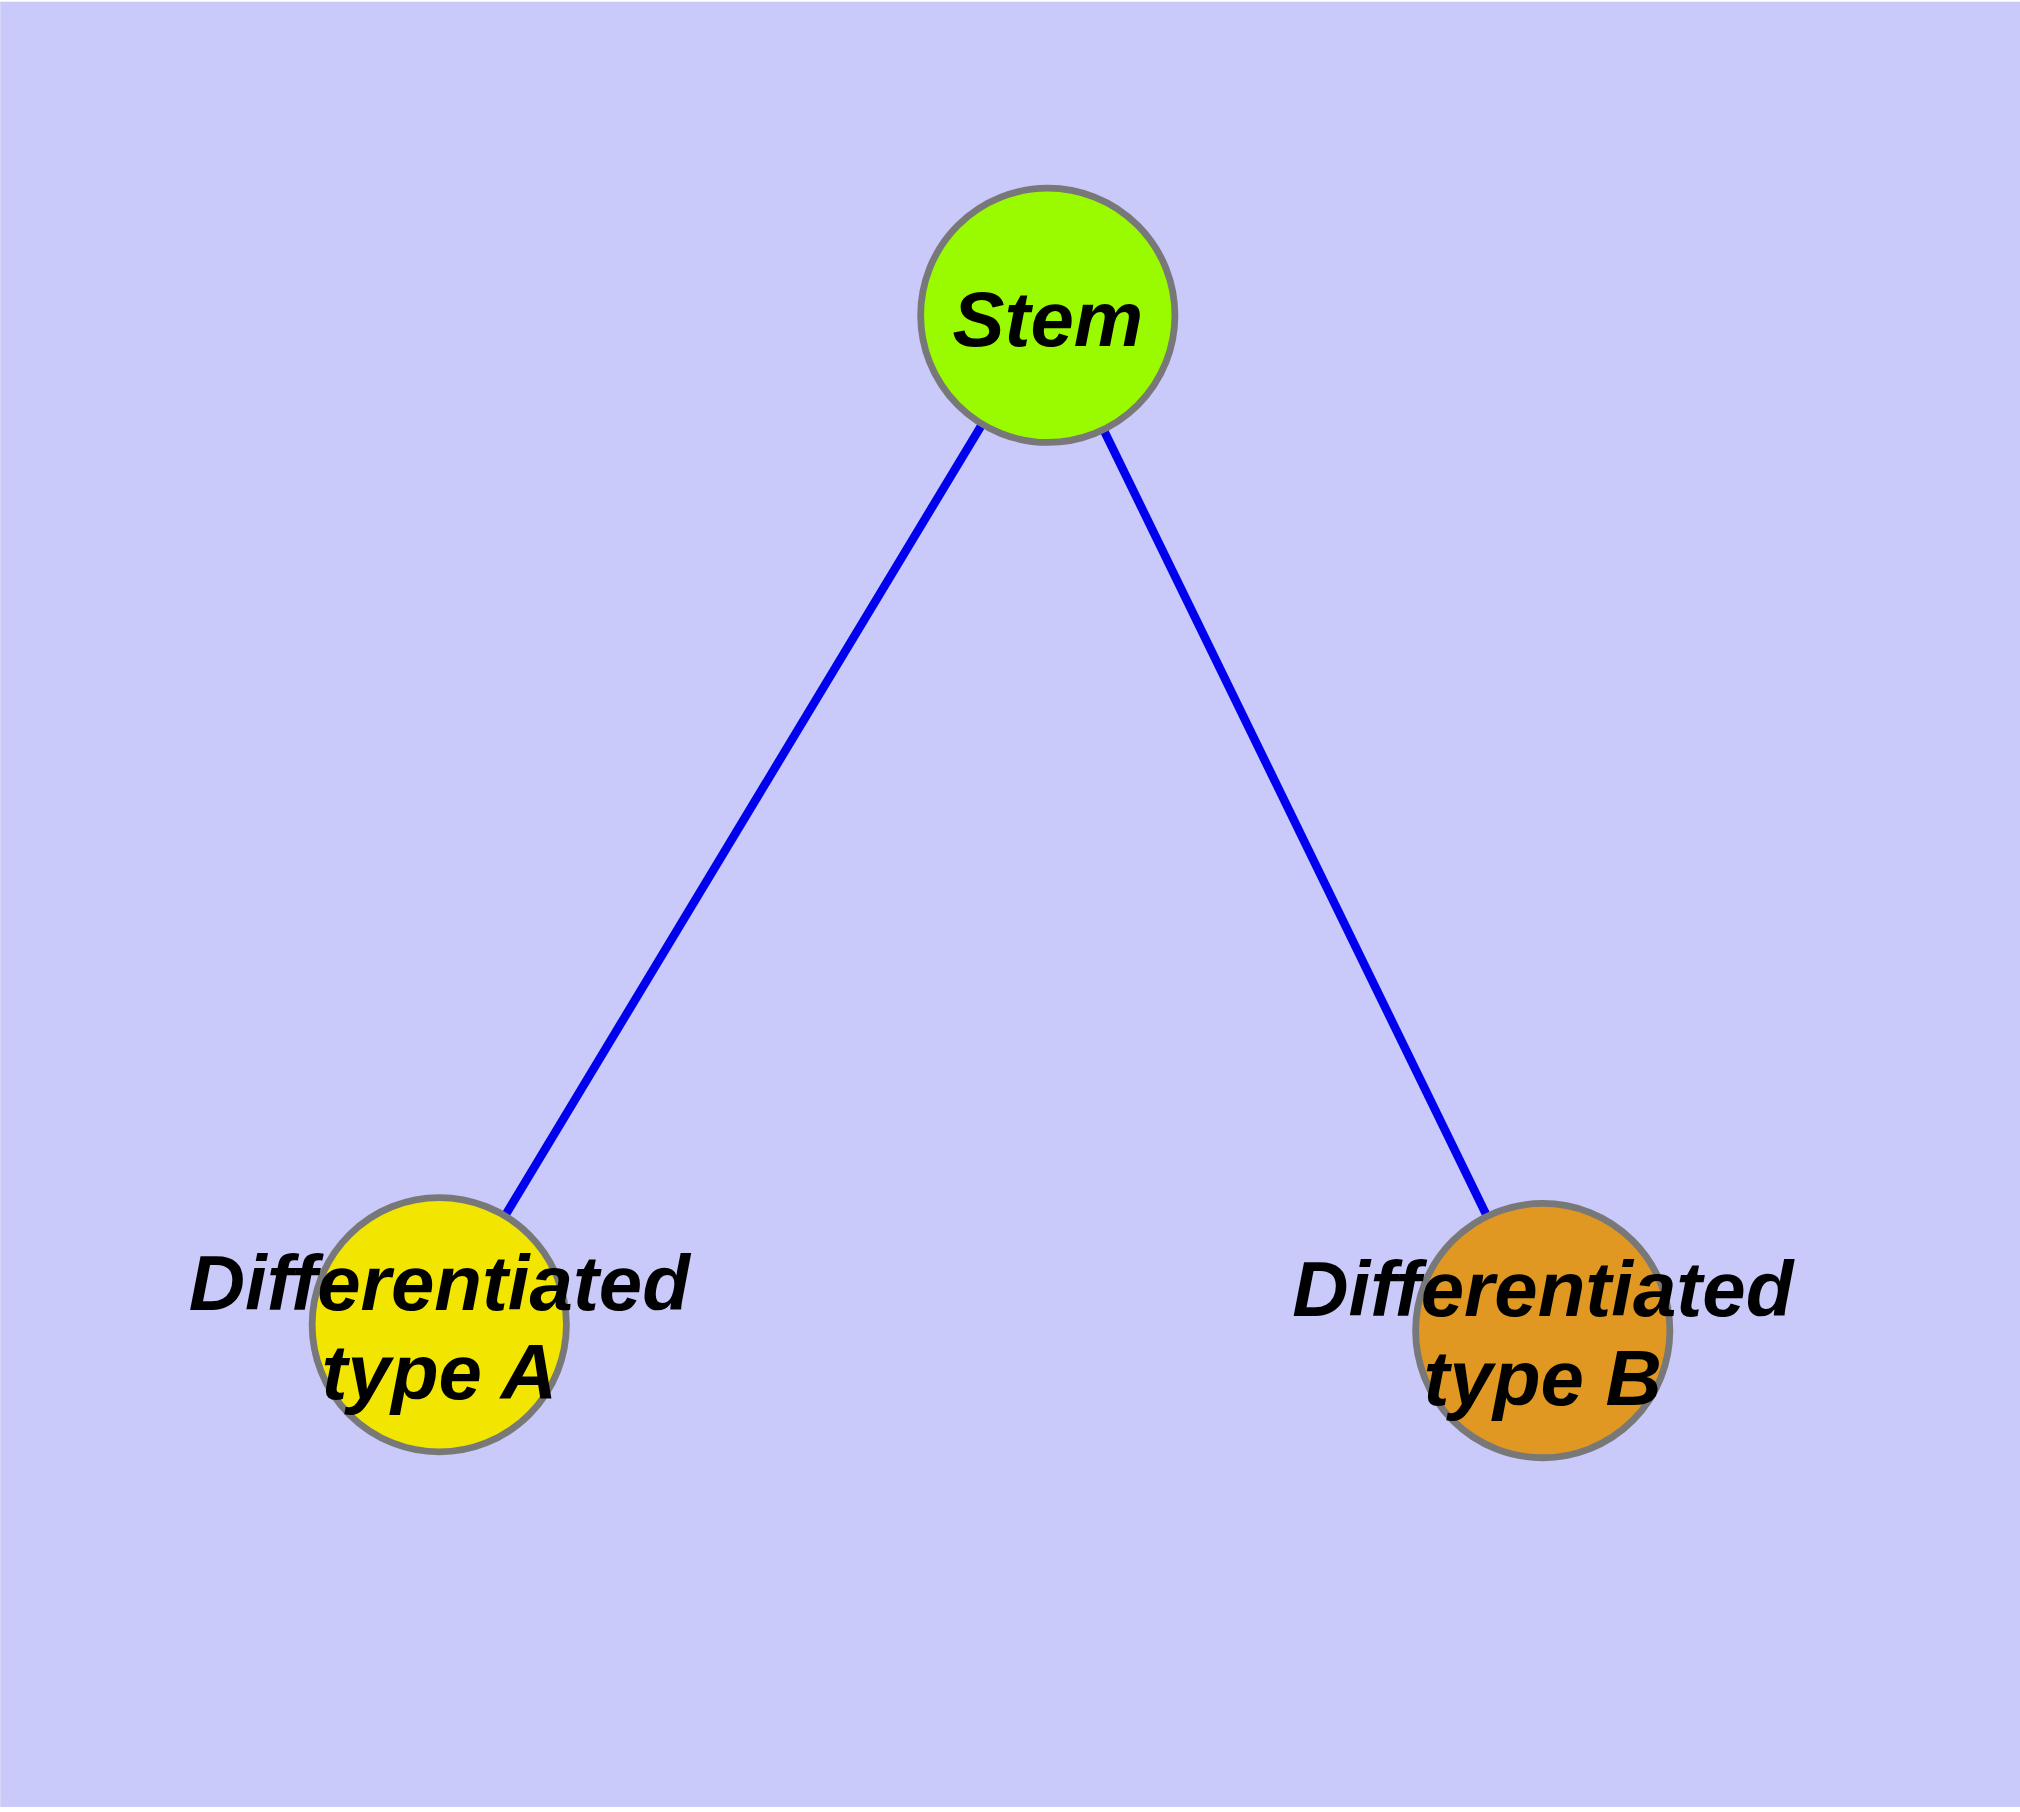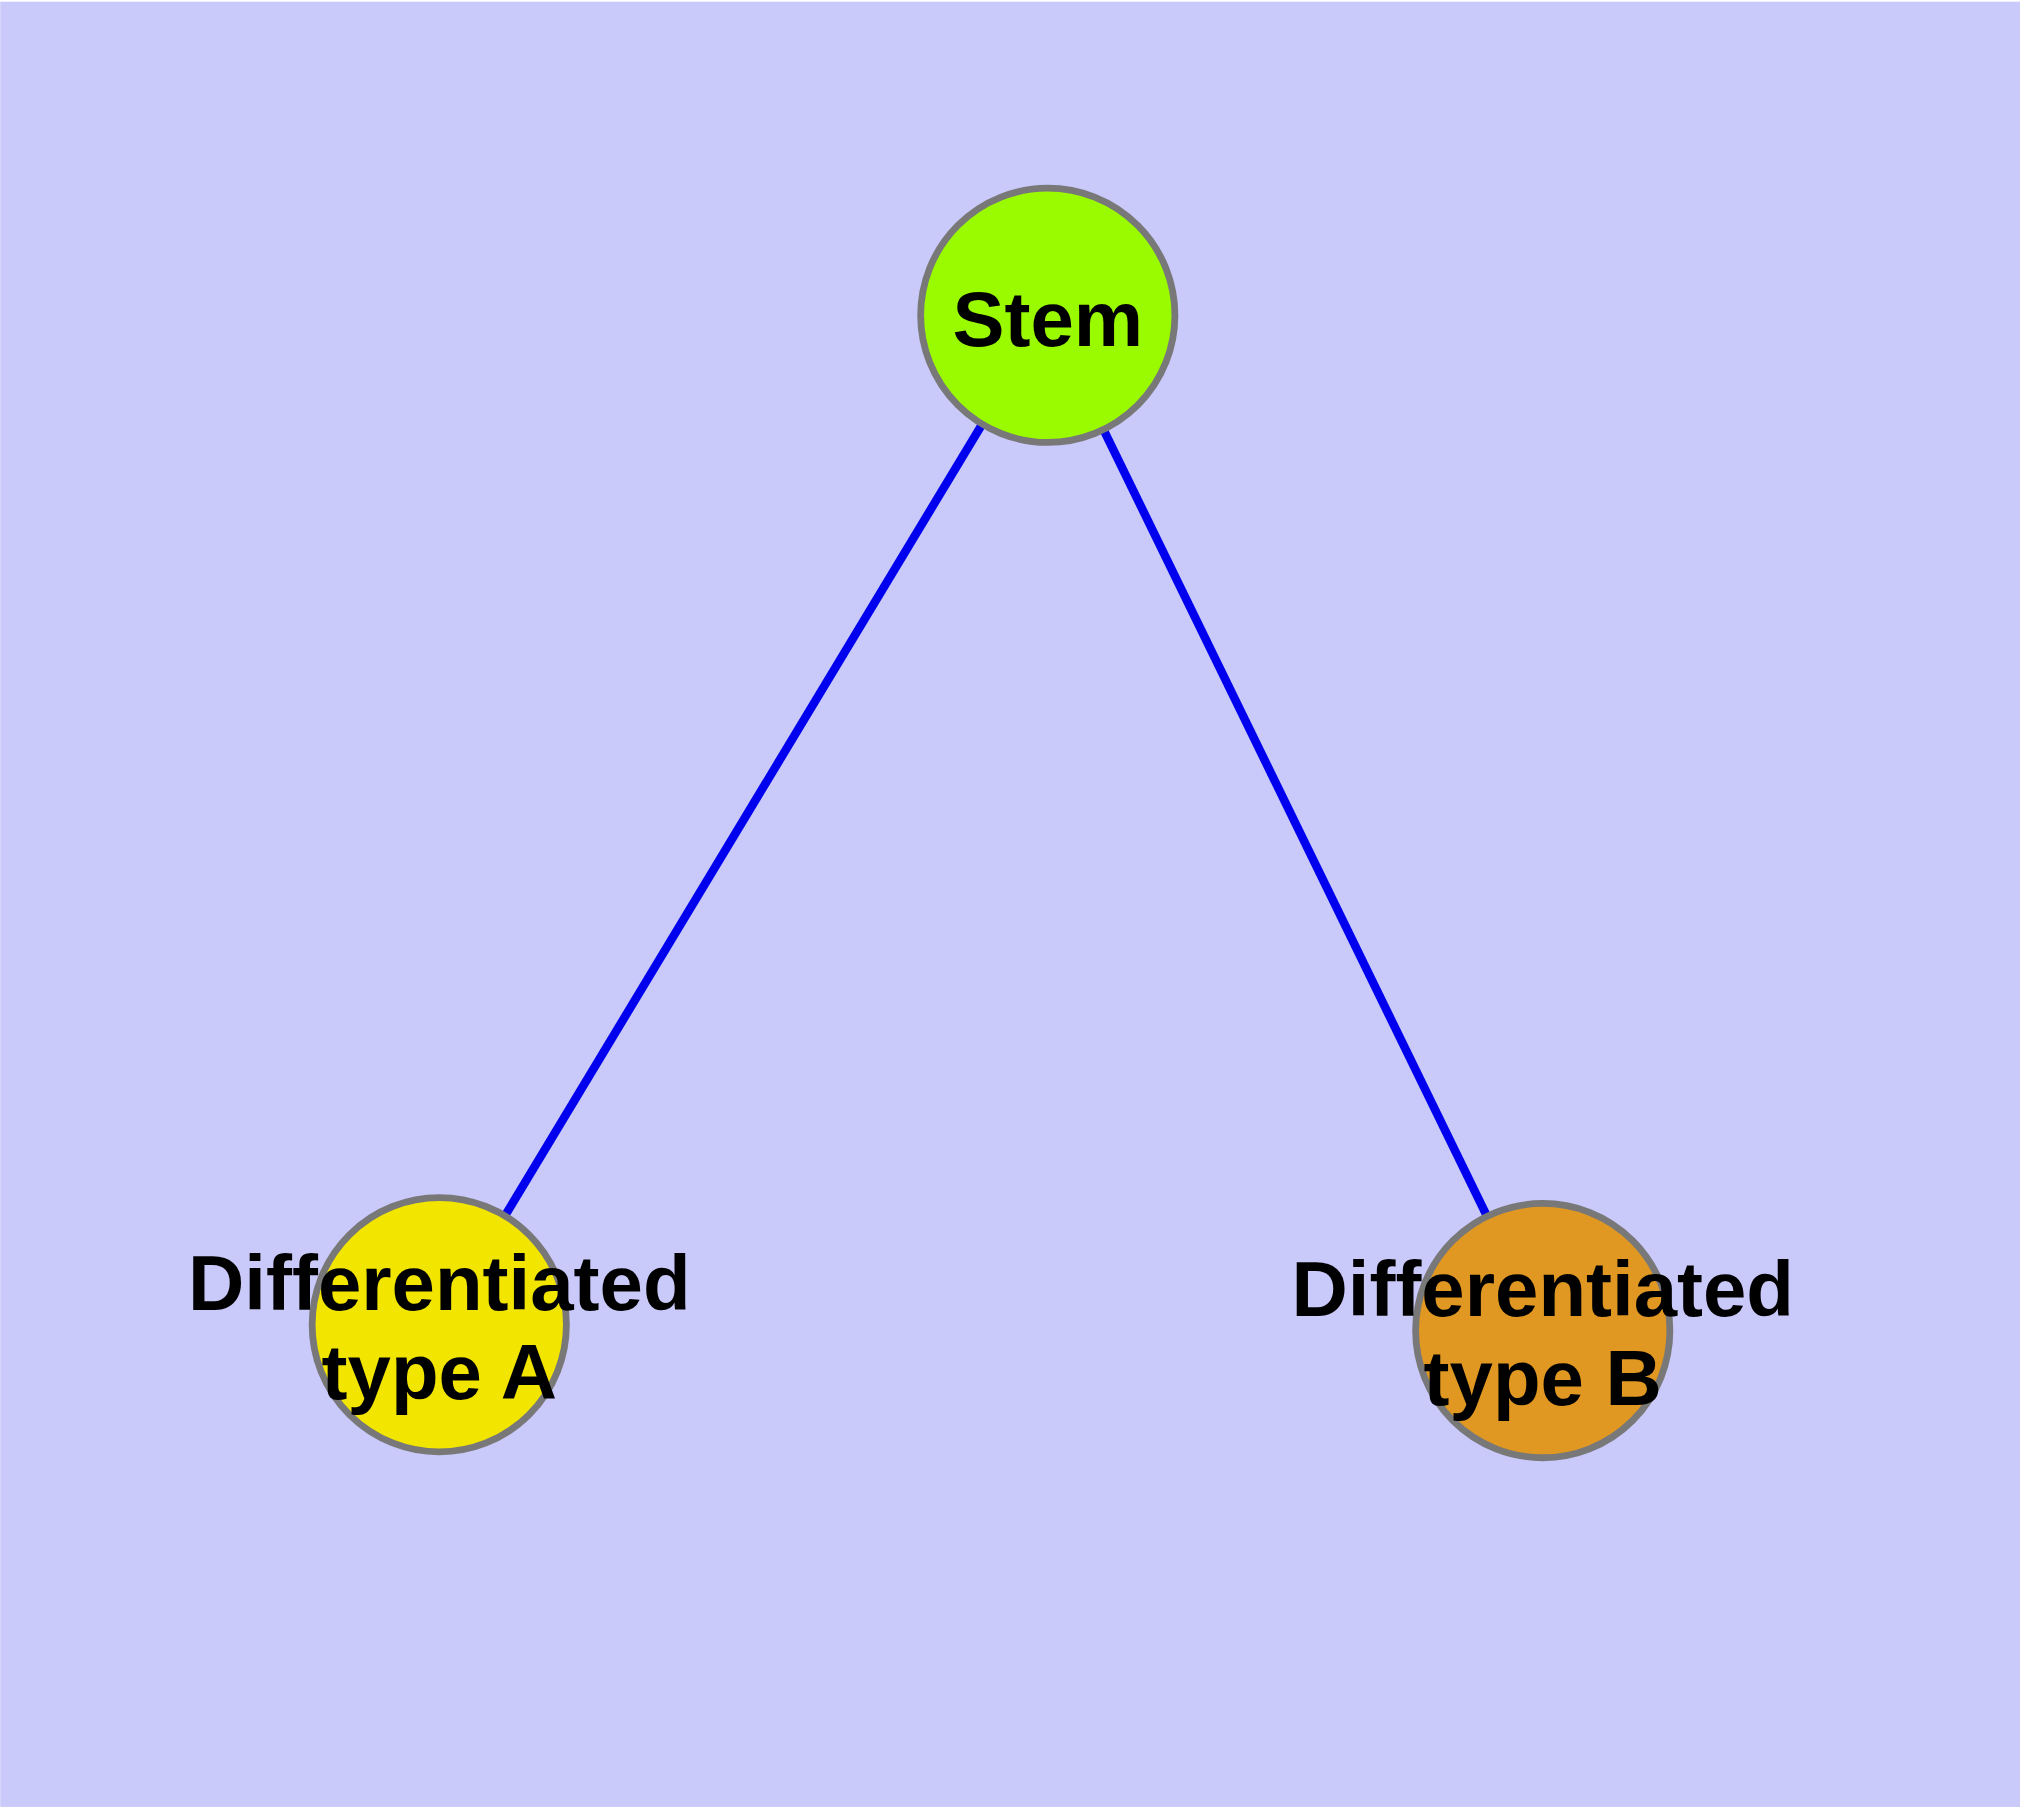--- a/index.html
+++ b/index.html
@@ -8,20 +8,21 @@
     background: #ffffff;
     width: 2021px;
     height: 1812px;
     overflow: hidden;
   }
   .stage {
     position: relative;
     width: 2021px;
     height: 1312px;
     font-family: "Liberation Sans", sans-serif;
+    font-style: italic;
   }
   svg.graph {
     position: absolute;
     top: 0;
     left: 0;
     display: block;
   }
   .node-label {
     font-family: "Liberation Sans", sans-serif;
     font-weight: bold;

